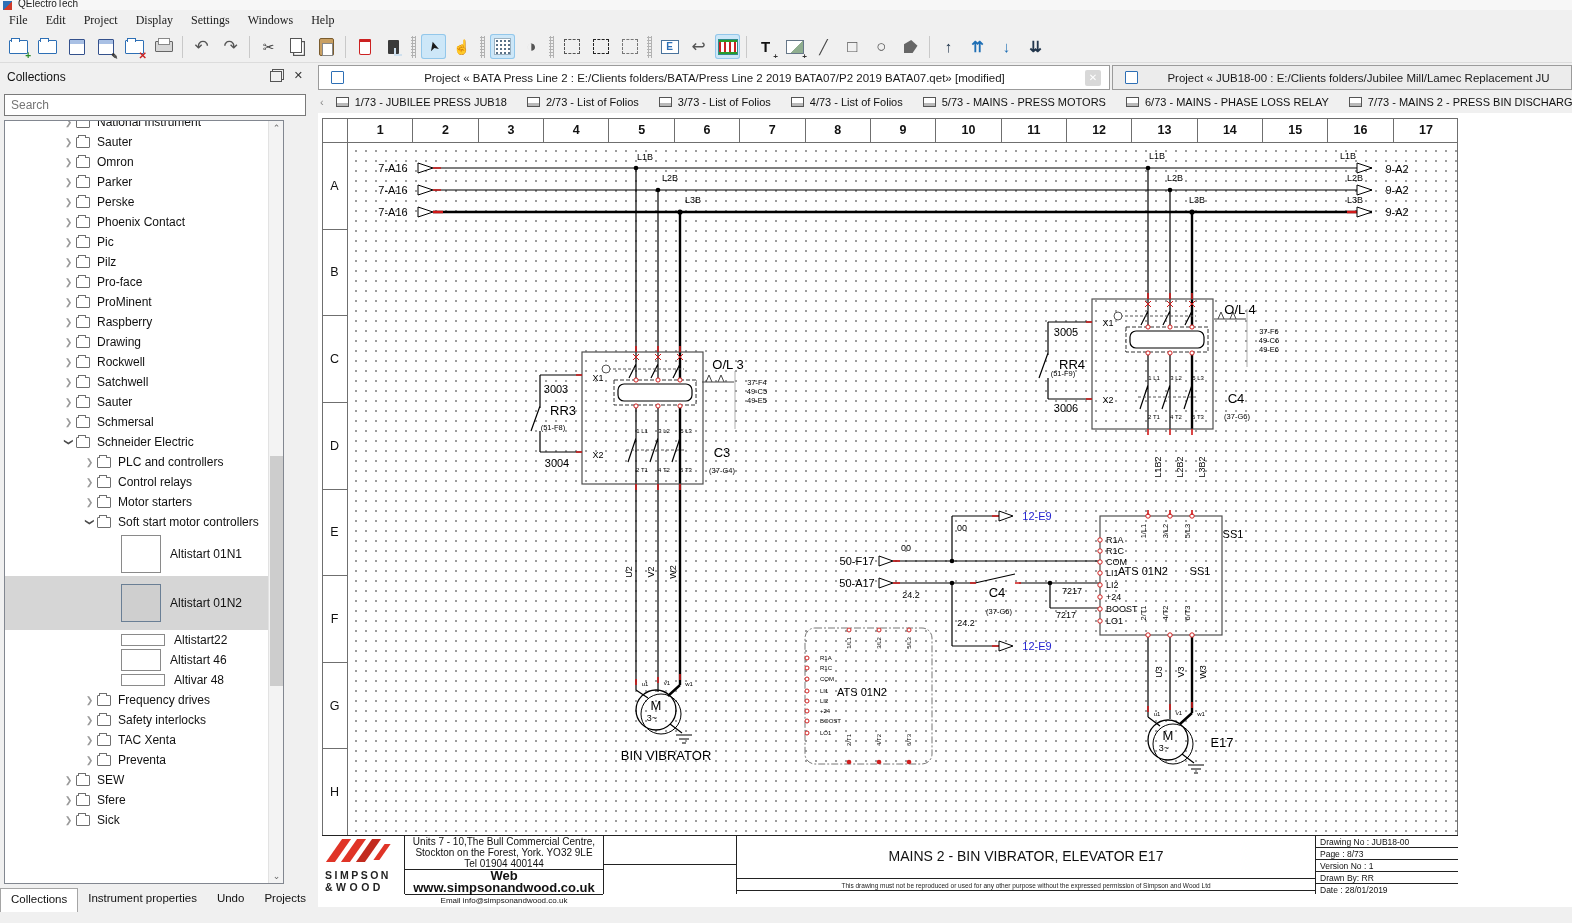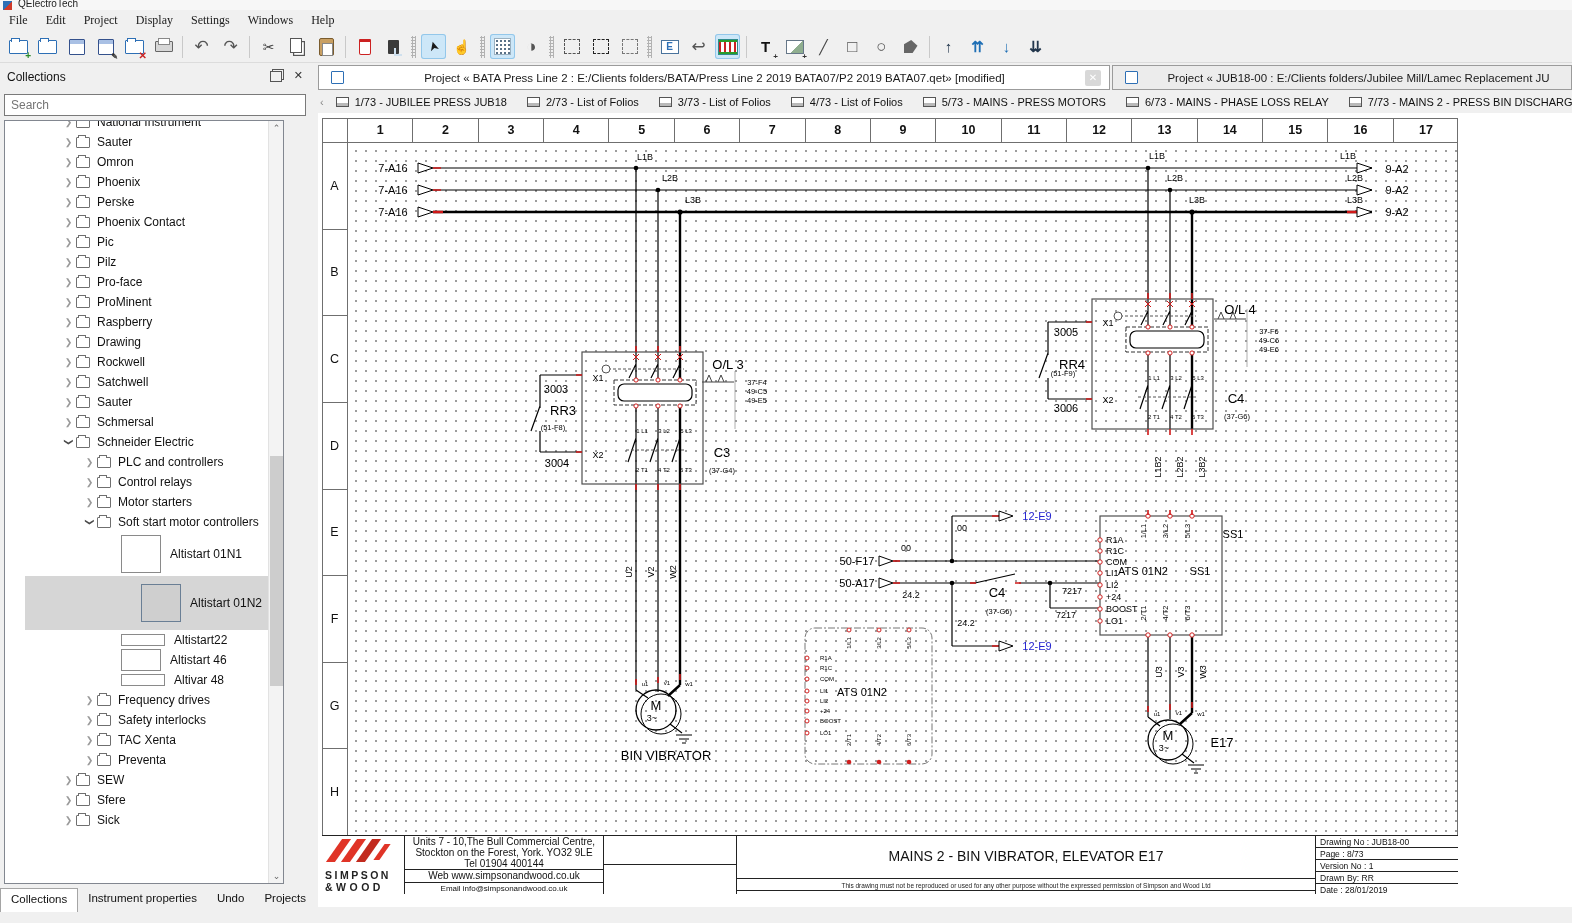--- a/index.html
+++ b/index.html
@@ -60,21 +60,21 @@
 .trow .chev { width:15px; flex:none; color:#9a9a9a; font-size:9px; text-align:center; }
 .col .chev::before { content:"❯"; display:inline-block; }
 .exp .chev::before { content:"❯"; display:inline-block; transform:rotate(90deg); color:#4a4a4a; }
 .trow .ficon { position:relative; width:14px; height:11px; border:1px solid #6f6f6f; background:#fff; margin-right:7px; flex:none; border-radius:1px; }
 .trow .ficon::before { content:""; position:absolute; top:-3px; left:1px; width:6px; height:2px; border:1px solid #6f6f6f; border-bottom:none; background:#fff; }
 .trow .thumb { display:none; border:1px solid #8a8a8a; background:#fff; margin-right:9px; flex:none; position:relative; }
 .el.big .thumb { display:block; width:40px; height:38px; }
 .el.wide .thumb { display:block; width:44px; height:12px; }
 .el.wide2 .thumb { display:block; width:40px; height:22px; }
 .el.big { height:44px; }
-.el.big.sel { height:54px; background:#d6d6d6;margin-left:20px; }
+.el.big.sel { height:54px; background:#d6d6d6; }
 .el.big.sel .thumb { background:#cfcfcf; border-color:#6a7f95; }
 .lvl1 { padding-left:56px; } .lvl2 { padding-left:77px; } .lvl3 { padding-left:116px; }
 .clip { margin-top:-9px; }
 .vscroll { position:absolute; right:0; top:0; width:15px; height:762px; background:#f3f3f3; border-left:1px solid #e2e2e2; }
 .vthumb { position:absolute; left:1px; top:335px; width:13px; height:230px; background:#cdcdcd; }
 .varrow { position:absolute; left:0; width:15px; text-align:center; font-size:9px; color:#666; }
 .ptabs { position:absolute; left:0; top:888px; width:318px; height:24px; display:flex; align-items:stretch; background:#f0f0f0; }
 .ptab { padding:4px 10px; font-size:11.5px; color:#111; }
 .ptab.active { background:#fff; border:1px solid #a5a5a5; border-bottom:none; }
 
@@ -115,21 +115,21 @@
 
 .tb { position:absolute; left:4px; top:722px; width:1136px; height:58px; border-top:1px solid #222; background:#fff; }
 .tb-cell { position:absolute; top:0; height:58px; border-right:1px solid #222; }
 .tb-logo { left:0; width:83px; }
 .lb { position:absolute; width:9px; height:23px; background:#e03427; transform:skewX(-35deg); top:3px; }
 .logo-t1 { position:absolute; left:3px; top:33px; font-size:10.5px; font-weight:bold; letter-spacing:2.5px; color:#222; }
 .logo-t2 { position:absolute; left:3px; top:45px; font-size:10.5px; font-weight:bold; letter-spacing:3.5px; color:#222; }
 .tb-addr { left:83px; width:199px; font-size:10px; color:#111; text-align:center; }
 .addr-l { line-height:11px; }
 .addr-tel { line-height:11px; border-bottom:1px solid #222; }
-.addr-web { font-size:10px; line-height:12px; border-bottom:1px solid #222; }
+.addr-web { font-size:13px; line-height:12px; border-bottom:1px solid #222;font-weight:bold; }
 .addr-email { font-size:8px; line-height:12px; }
 .tb-mid { left:282px; width:133px; }
 .tb-mid-div { height:29px; border-bottom:1px solid #222; }
 .tb-title { left:415px; width:579px; }
 .t-text { position:absolute; left:0; top:12px; width:100%; text-align:center; font-size:14px; color:#111; }
 .t-disc { position:absolute; left:0; top:42px; width:100%; height:13px; border-top:1px solid #222; border-bottom:1px solid #222; font-size:6.5px; color:#222; text-align:center; padding-top:3px; }
 .tb-info { left:994px; width:142px; border-right:none; display:flex; flex-direction:column; }
 .inforow { flex:1; border-bottom:1px solid #222; font-size:8.5px; color:#111; padding:1px 0 0 4px; }
 .inforow:last-child { border-bottom:none; }
 </style>
@@ -348,21 +348,21 @@
       <div class="trow lvl1 col">
         <span class="chev"></span>
         <span class="ficon"></span>
 
         <span class="tl">Omron</span>
       </div>
       <div class="trow lvl1 col">
         <span class="chev"></span>
         <span class="ficon"></span>
 
-        <span class="tl">Phoenix</span>
+        <span class="tl">Parker</span>
       </div>
       <div class="trow lvl1 col">
         <span class="chev"></span>
         <span class="ficon"></span>
 
         <span class="tl">Perske</span>
       </div>
       <div class="trow lvl1 col">
         <span class="chev"></span>
         <span class="ficon"></span>

